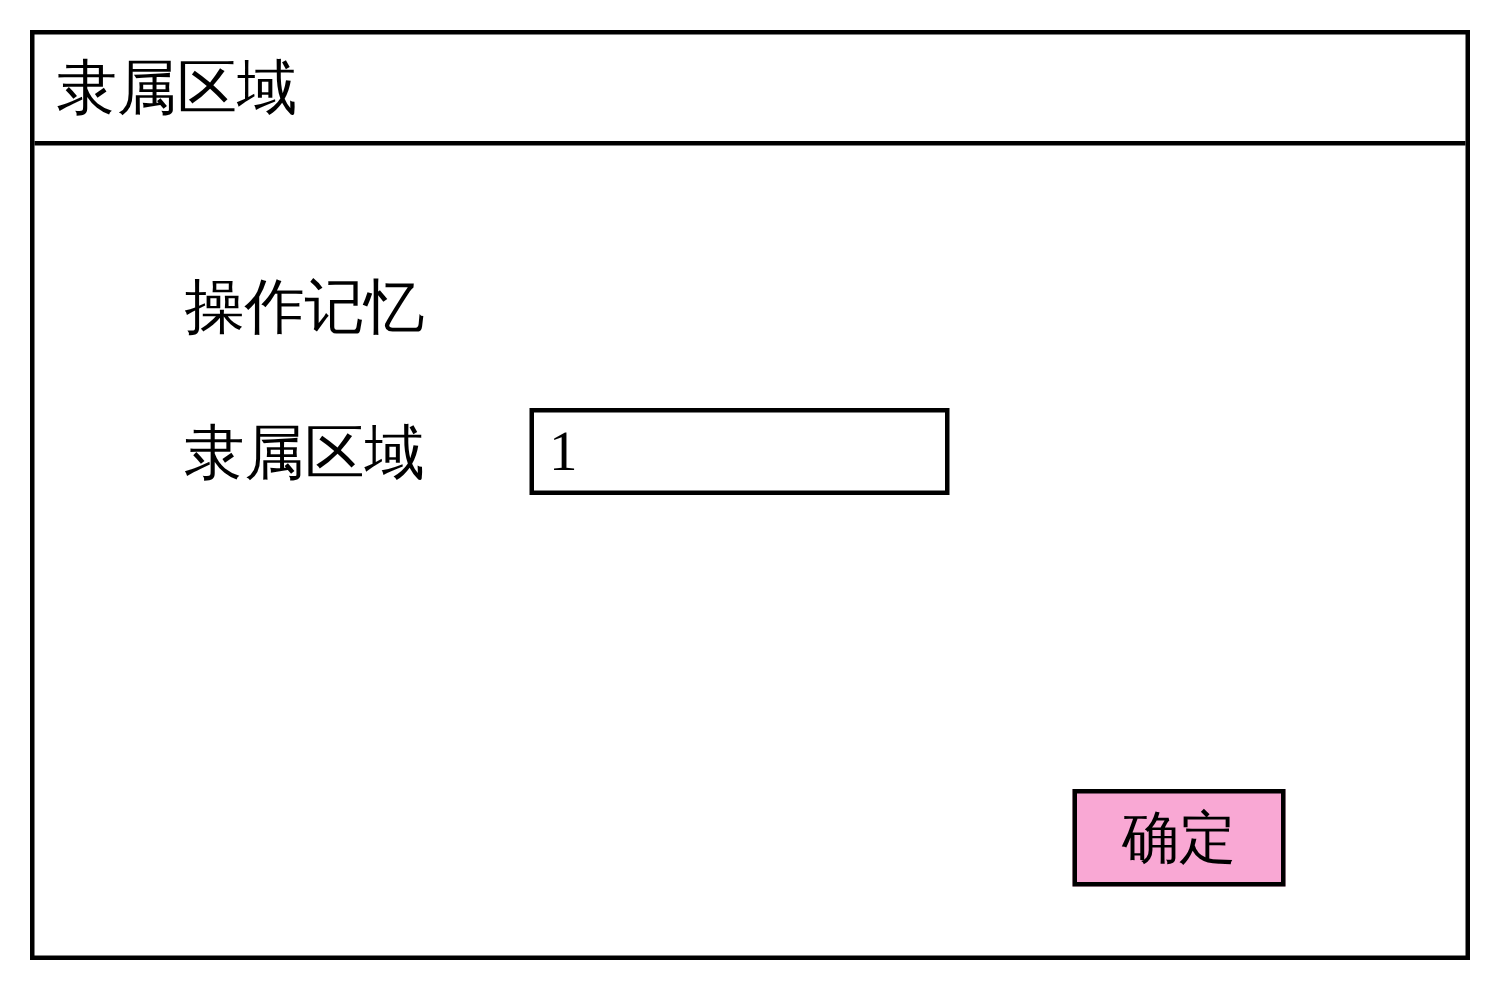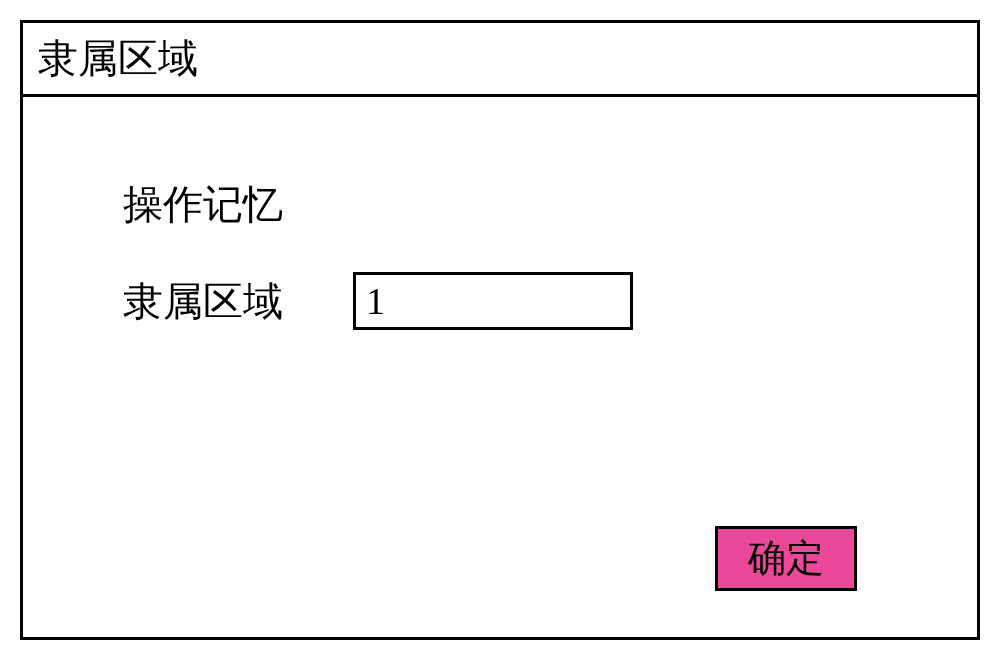--- a/index.html
+++ b/index.html
@@ -51,21 +51,21 @@
     .button-row {
       position: absolute;
       bottom: 50px;
       right: 120px;
     }
     .confirm-button {
       border: 3px solid #000000;
       font-size: 38px;
       font-family: "KaiTi", "STKaiti", "楷体", serif;
       padding: 4px 30px;
-      background: #ec4899;
+      background: #f9a8d4;
       cursor: pointer;
     }
   </style>
 </head>
 <body>
 
 <div class="window">
   <div class="title-bar">
     <span>隶属区域</span>
   </div>

